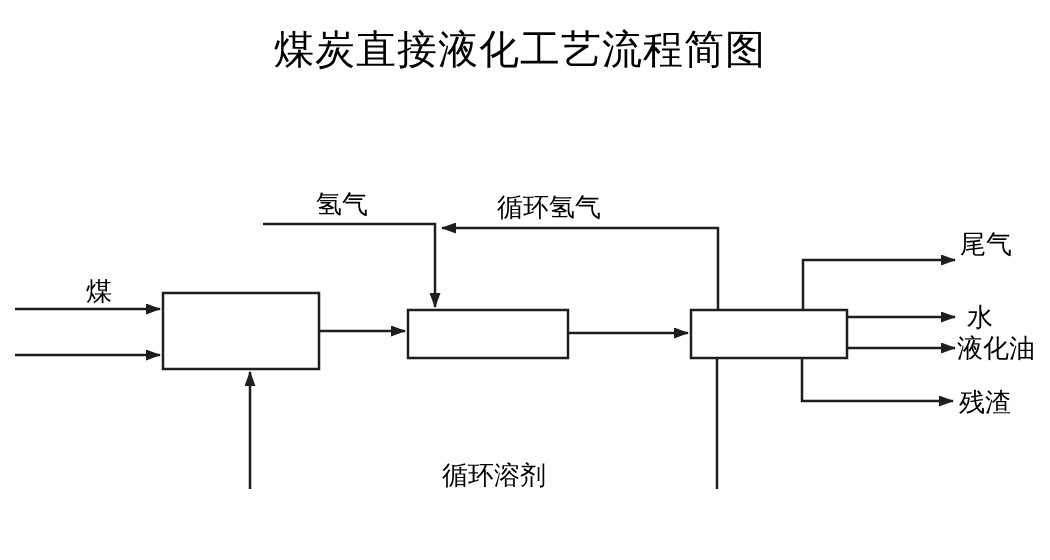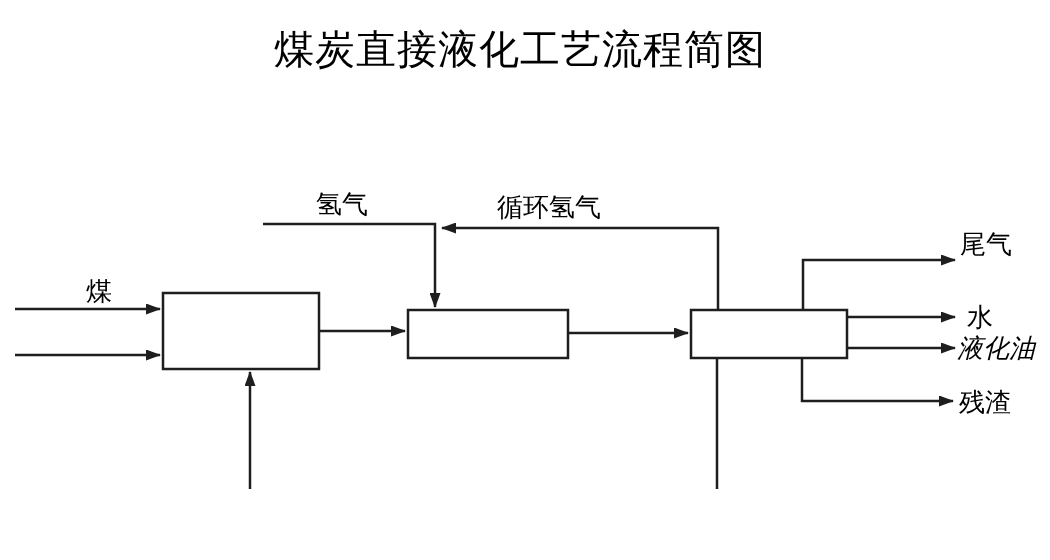--- a/index.html
+++ b/index.html
@@ -79,16 +79,17 @@
     <path d="M802,358 V401 H953" fill="none" stroke="#1e1e1e" stroke-width="2.5" marker-end="url(#arrow)"></path>
 
     <path d="M717,358 V497 H250 V372" fill="none" stroke="#1e1e1e" stroke-width="2.5" marker-end="url(#arrow)"></path>
   </svg>
 
   <div class="flow-label" style="left:86px; top:276px;">煤</div>
   <div class="flow-label" style="left:303px; top:189px;margin-left:13px;">氢气</div>
   <div class="flow-label" style="left:497px; top:192px;text-align:right;">循环氢气</div>
   <div class="flow-label" style="left:960px; top:229px;">尾气</div>
   <div class="flow-label" style="left:967px; top:302px;">水</div>
-  <div class="flow-label" style="left:957px; top:333px;font-style:italic;">液化油</div>
+  <div class="flow-label" style="left:957px; top:333px;">液化油</div>
   <div class="flow-label" style="left:959px; top:387px;text-align:right;">残渣</div>
+  <div class="flow-label" style="left:442px; top:460px;">循环溶剂</div>
 
 </div>
 
 </body></html>

